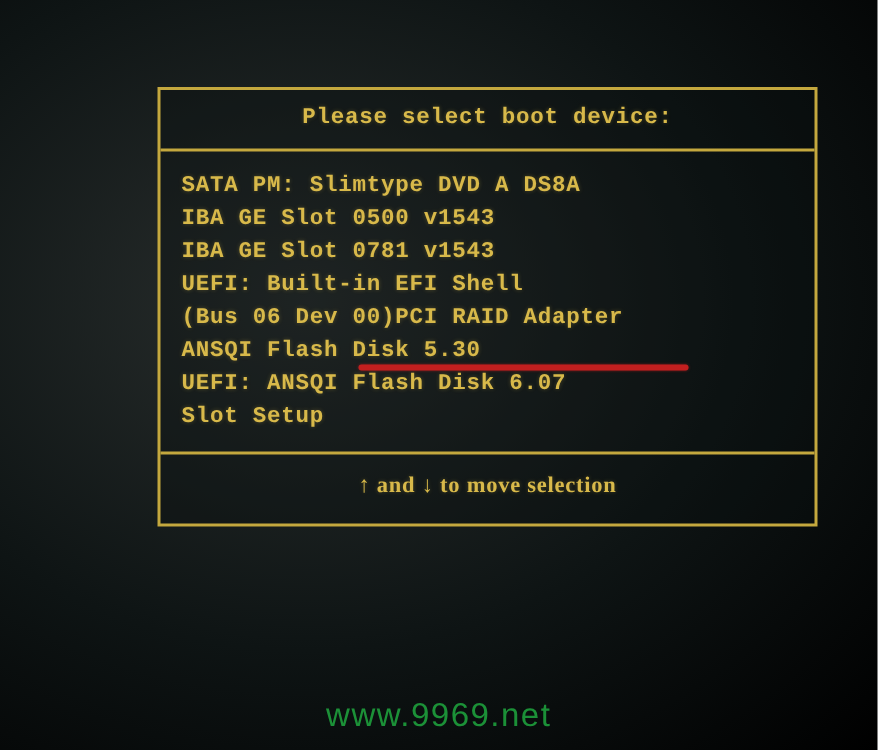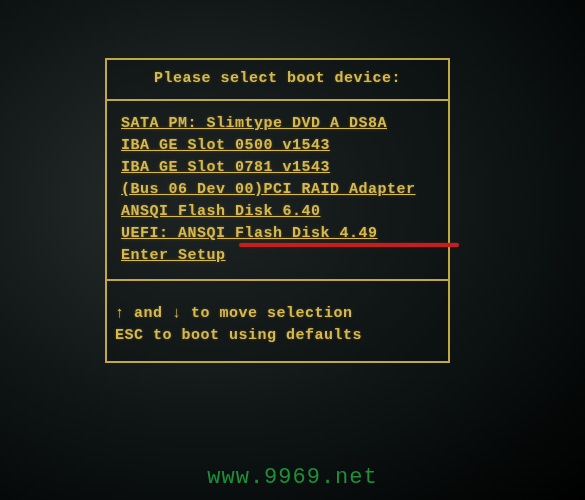--- a/index.html
+++ b/index.html
@@ -12,49 +12,49 @@
       height: 500px;
       background: radial-gradient(ellipse at 35% 40%, #2a2f2e 0%, #0e1414 55%, #000 100%);
       font-family: "Courier New", monospace;
       position: relative;
       overflow: hidden;
     }
     .bios-box {
       position: absolute;
       left: 105px;
       top: 58px;
-      width: 345px;
+      width: 440px;
       border: 2px solid #c4a83e;
       background: rgba(10, 15, 15, 0.35);
       color: #d8b94a;
       font-size: 15px;
       font-weight: bold;
       letter-spacing: 0.5px;
       text-shadow: 0 0 3px rgba(216,185,74,0.3);
     }
     .bios-header {
       text-align: center;
       padding: 10px 0 12px 0;
       border-bottom: 2px solid #c4a83e;
     }
     .bios-list {
       padding: 12px 10px 12px 14px;
       border-bottom: 2px solid #c4a83e;
       position: relative;
-      text-decoration: underline;
     }
     .bios-item {
       line-height: 22px;
       white-space: nowrap;
       cursor: default;
     }
     .bios-help {
-      padding: 22px 8px 14px 8px;
-      text-align: left;
+      padding: 10px 8px 14px 8px;
+      text-align: center;
       line-height: 22px;
+      font-family: Liberation Serif, serif;
     }
     .red-line {
       position: absolute;
       height: 4px;
       background: #c21f1f;
       border-radius: 2px;
       left: 132px;
       width: 220px;
       top: 142px;
       box-shadow: 0 0 2px rgba(194,31,31,0.6);
@@ -65,43 +65,43 @@
     .arrow {
       display: inline-block;
     }
     .watermark {
       position: absolute;
       bottom: 10px;
       left: 0;
       width: 100%;
       text-align: center;
       color: #1fa83f;
-      font-family: Liberation Mono, monospace;
+      font-family: Liberation Sans, sans-serif;
       font-size: 22px;
       font-weight: normal;
       letter-spacing: 1px;
       opacity: 0.85;
     }
   </style>
 </head>
 <body>
 
 <div class="bios-box">
   <div class="bios-header">Please select boot device:</div>
   <div class="bios-list">
     <div class="bios-item">SATA PM: Slimtype DVD A  DS8A</div>
     <div class="bios-item">IBA GE Slot 0500 v1543</div>
     <div class="bios-item">IBA GE Slot 0781 v1543</div>
+    <div class="bios-item">UEFI: Built-in EFI Shell</div>
     <div class="bios-item">(Bus 06 Dev 00)PCI RAID Adapter</div>
-    <div class="bios-item">ANSQI Flash Disk 6.40</div>
-    <div class="bios-item">UEFI: ANSQI Flash Disk 4.49</div>
-    <div class="bios-item">Enter Setup</div>
+    <div class="bios-item">ANSQI Flash Disk 5.30</div>
+    <div class="bios-item">UEFI: ANSQI Flash Disk 6.07</div>
+    <div class="bios-item">Slot Setup</div>
     <div class="red-line"></div>
   </div>
   <div class="bios-help">
     <div class="help-line">
       <span class="arrow">↑</span><span> and </span><span class="arrow">↓</span><span> to move selection</span>
     </div>
-    <div class="help-line">ESC to boot using defaults</div>
   </div>
 </div>
 
 <div class="watermark">www.9969.net</div>
 
 </body></html>

